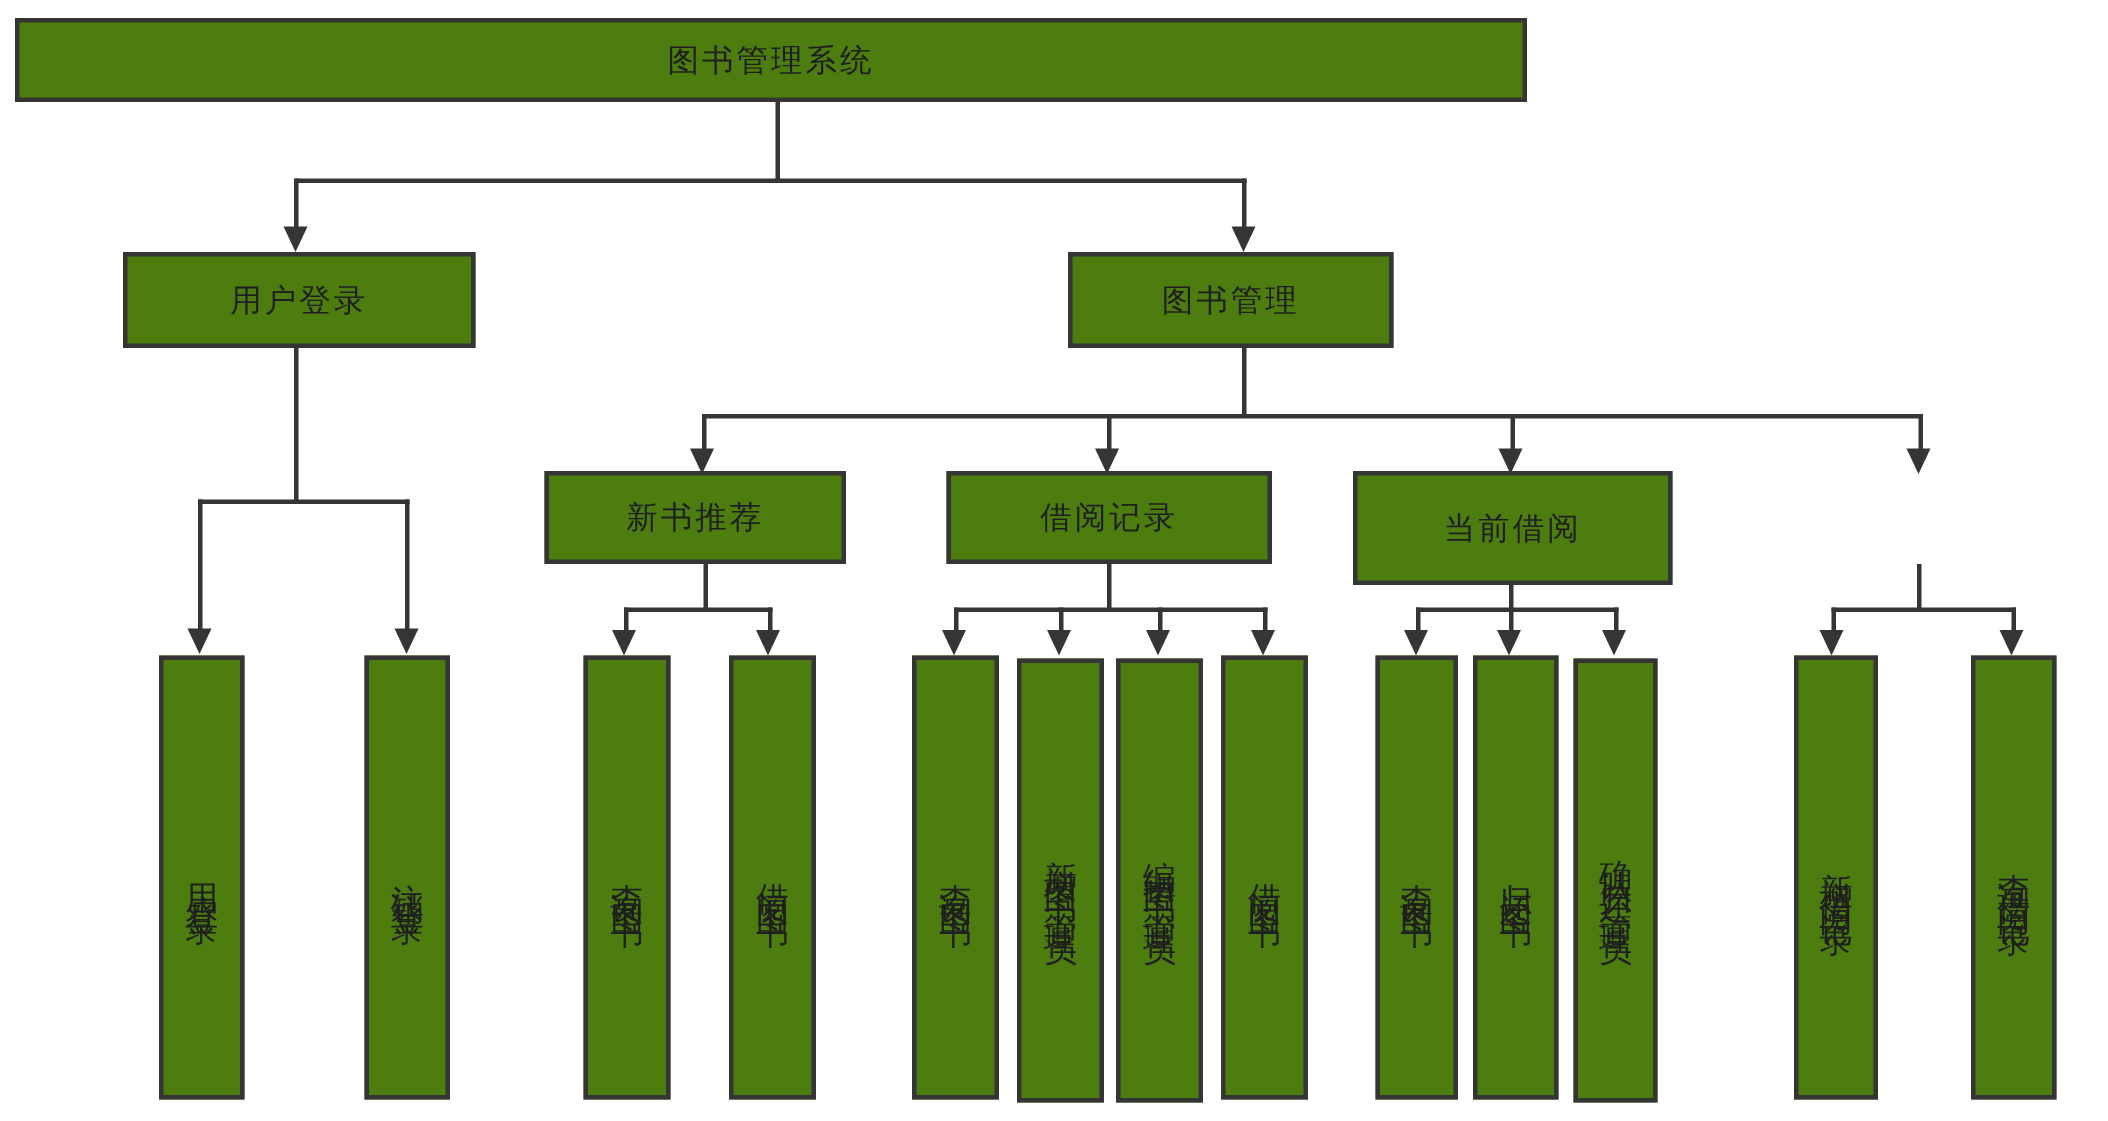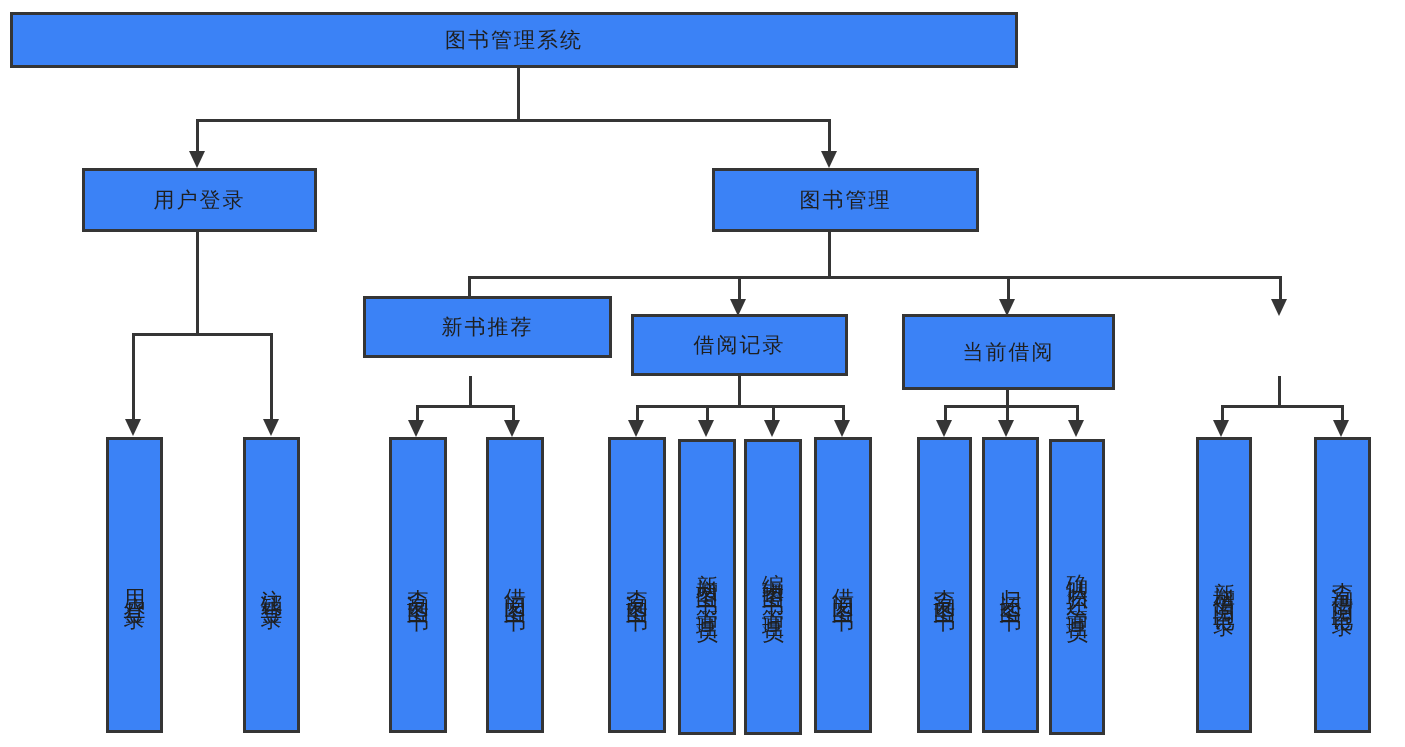--- a/index.html
+++ b/index.html
@@ -18,21 +18,21 @@
   
   .vl{position:absolute;width:3px;background:var(--line);}
   .hl{position:absolute;height:3px;background:var(--line);}
   .ah{position:absolute;width:0;height:0;
       border-left:8px solid transparent;
       border-right:8px solid transparent;
       border-top:17px solid var(--line);}
   
   .node{
     position:absolute;box-sizing:border-box;
-    border:3px solid var(--line);background:#3b82f6;
+    border:3px solid var(--line);background:#4d7c0f;
     display:flex;align-items:center;justify-content:center;
     color:var(--text);
   }
   .node.h span{
     font-size:21px;letter-spacing:2px;white-space:nowrap;
   }
   .node.v span{
     writing-mode:vertical-rl;text-orientation:mixed;
     font-size:22px;letter-spacing:7px;line-height:1;
     white-space:nowrap;
@@ -108,25 +108,25 @@
   <div class="vl" style="left:1341px;top:405px;height:16px"></div>
   <div class="ah" style="left:1333px;top:420px"></div>
 
   <div class="node h" style="left:10px;top:12px;width:1008px;height:56px">
     <span>图书管理系统</span>
   </div>
 
   <div class="node h" style="left:82px;top:168px;width:235px;height:64px">
     <span>用户登录</span>
   </div>
-  <div class="node h" style="left:712px;top:168px;width:267px;height:64px">
+  <div class="node h" style="left:712px;top:168px;width:217px;height:64px">
     <span>图书管理</span>
   </div>
 
-  <div class="node h" style="left:363px;top:296px;width:249px;height:62px">
+  <div class="node h" style="left:363px;top:314px;width:201px;height:62px">
     <span>新书推荐</span>
   </div>
   <div class="node h" style="left:631px;top:314px;width:217px;height:62px">
     <span>借阅记录</span>
   </div>
   <div class="node h" style="left:902px;top:314px;width:213px;height:76px">
     <span>当前借阅</span>
   </div>
 
   <div class="node v" style="left:106px;top:437px;width:57px;height:296px">

